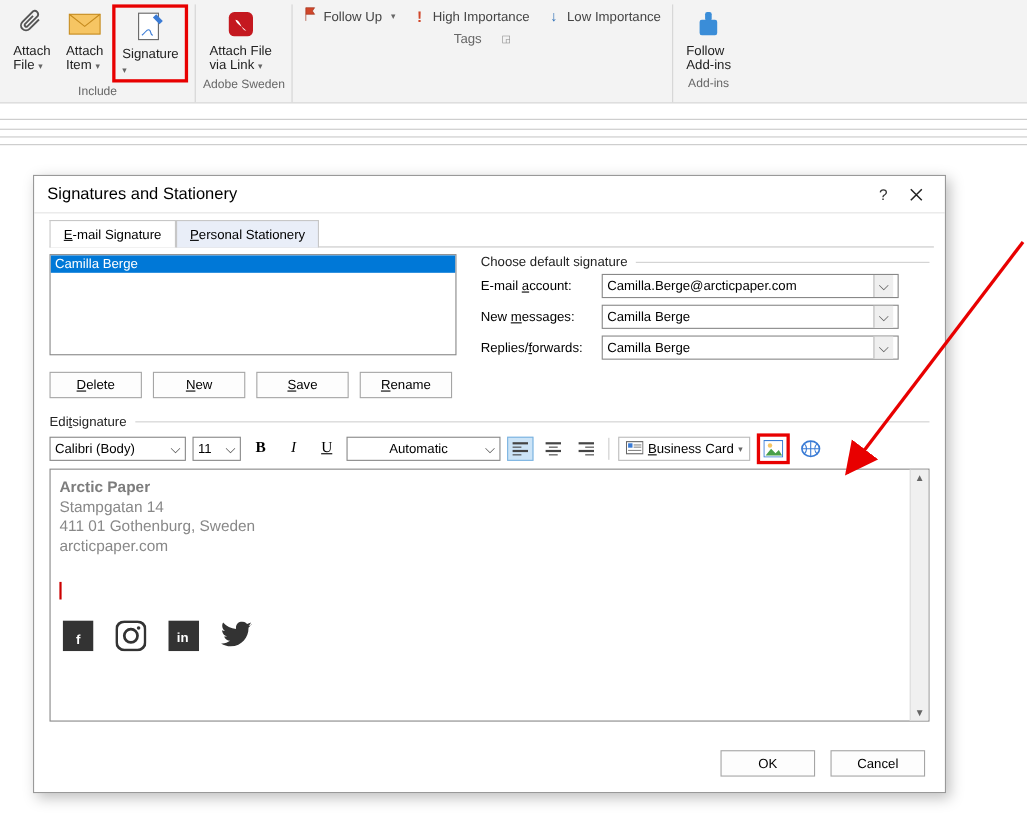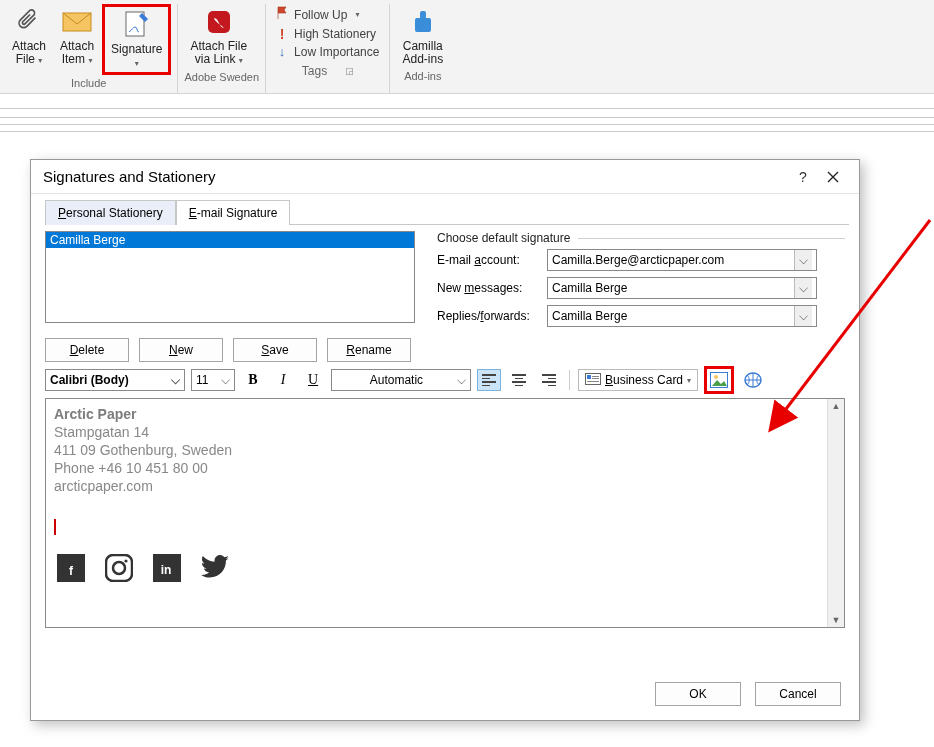--- a/index.html
+++ b/index.html
@@ -5,24 +5,24 @@
   * { box-sizing: border-box; font-family: "Segoe UI", Tahoma, sans-serif; font-size: 12px; }
   body { margin: 0; background: #fff; width: 934px; height: 747px; position: relative; }
 
   
   .ribbon { background: #f3f3f3; border-bottom: 1px solid #d4d4d4; padding: 4px 0 0 0; display: flex; }
   .ribbon-group { display: flex; flex-direction: column; align-items: stretch; border-right: 1px solid #d4d4d4; padding: 0 6px 2px 6px; }
   .ribbon-group-title { text-align: center; font-size: 11px; color: #666; padding: 2px 0; }
   .ribbon-buttons { display: flex; align-items: flex-start; gap: 2px; }
   .r-btn { display: flex; flex-direction: column; align-items: center; padding: 2px 6px; cursor: default; min-width: 44px; }
   .r-btn .ico { width: 32px; height: 32px; display: flex; align-items: center; justify-content: center; }
-  .r-btn .lbl { text-align: center; line-height: 13px; margin-top: 2px; color: #222; }
+  .r-btn .lbl { line-height: 13px; margin-top: 2px; color: #222; }
   .r-btn .caret { font-size: 8px; color: #666; }
   .highlight-red { border: 3px solid #e80000; }
-  .tags-list { display: flex; flex-direction: column; gap: 2px; padding: 2px 4px; }
+  .tags-list { display: flex; flex-direction: row; gap: 16px; padding: 2px 4px; }
   .tag-item { display: flex; align-items: center; gap: 6px; color: #444; line-height: 16px; }
   .tag-item .caret { font-size: 8px; color: #666; margin-left: 2px;}
   .group-launcher { font-size: 9px; color: #888; padding-left: 4px; }
 
   .hrule { height: 10px; border-top: 1px solid #c9c9c9; border-bottom: 1px solid #c9c9c9; margin: 14px 0 0 0; }
 
   
   .dialog { position: absolute; left: 30px; top: 159px; width: 830px; height: 562px; border: 1px solid #999; background: #fff; box-shadow: 4px 4px 12px rgba(0,0,0,0.25); display: flex; flex-direction: column; }
   .dlg-titlebar { display: flex; align-items: center; height: 34px; border-bottom: 1px solid #e3e3e3; padding: 0 8px 0 12px; }
   .dlg-title { flex: 1; font-size: 15px; }
@@ -52,21 +52,21 @@
 
   .defaults { flex:1; }
   .def-row { display:flex; align-items:center; margin-bottom: 6px; }
   .def-row label { width: 110px; }
   .def-row label .ul { text-decoration: underline; }
   .combo { flex:1; height: 22px; border:1px solid #888; background:#fff; display:flex; align-items:center; padding:0 4px; justify-content:space-between; max-width: 270px; }
   .combo .arr { width:18px; text-align:center; color:#555; border-left:1px solid #bbb; margin-left:4px; background:#efefef; line-height:20px; }
 
   .edit-label { margin-top: 14px; }
   .toolbar { display:flex; align-items:center; gap:6px; margin-top:4px; }
-  .font-combo { width:140px; height:22px; border:1px solid #888; display:flex; align-items:center; padding:0 4px; justify-content:space-between;font-weight:bold; }
+  .font-combo { width:124px; height:22px; border:1px solid #888; display:flex; align-items:center; padding:0 4px; justify-content:space-between; }
   .font-size { width:44px; height:22px; border:1px solid #888; display:flex; align-items:center; padding:0 4px; justify-content:space-between; }
   .tb-btn { width:24px; height:22px; border:1px solid transparent; display:flex; align-items:center; justify-content:center; font-family: "Times New Roman", serif; font-size:14px; }
   .tb-btn.bold { font-weight:bold; }
   .tb-btn.italic { font-style:italic; }
   .tb-btn.underline { text-decoration:underline; }
   .auto-combo { width:140px; height:22px; border:1px solid #888; display:flex; align-items:center; justify-content:center; padding:0 4px; }
   .align-btn { width:24px; height:22px; border:1px solid transparent; display:flex; flex-direction:column; justify-content:center; gap:2px; padding:4px; }
   .align-btn.active { background:#cce4f7; border-color:#7bb3e0; }
   .align-btn span { height:2px; background:#444; }
   .biz-card { height:22px; border:1px solid #bbb; display:flex; align-items:center; padding:0 6px; gap:4px; }
@@ -151,21 +151,21 @@
     <div class="tags-list">
       <div class="tag-item">
         <span><svg width="12" height="14">
               <path d="M2 1v12M2 1h8l-2 3 2 3H2" fill="#d0462a" stroke="#a0321c" stroke-width="0.6"></path>
             </svg></span>
         <span>Follow Up</span>
           <span class="caret">▾</span>
       </div>
       <div class="tag-item">
         <span style="color:#d0462a;font-weight:bold;font-size:14px;width:12px;text-align:center">!</span>
-        <span>High Stationery</span>
+        <span>High Importance</span>
       </div>
       <div class="tag-item">
         <span style="color:#2e6fb6;font-weight:bold;font-size:13px;width:12px;text-align:center">↓</span>
         <span>Low Importance</span>
       </div>
     </div>
     <div class="ribbon-group-title" style="display:flex;align-items:center;justify-content:center;gap:14px">
         <span>Tags</span>
         <span class="group-launcher">◲</span>
       </div>
@@ -173,21 +173,21 @@
 
   <div class="ribbon-group" style="border-right:none">
     <div class="ribbon-buttons">
       <div class="r-btn">
         <div class="ico">
           <svg width="28" height="28" viewBox="0 0 28 28">
               <rect x="6" y="10" width="16" height="14" rx="2" fill="#3a8dd8"></rect>
               <rect x="11" y="3" width="6" height="8" rx="2" fill="#3a8dd8"></rect>
             </svg>
         </div>
-        <div class="lbl" style="white-space:pre-line">Camilla
+        <div class="lbl" style="white-space:pre-line">Follow
 Add-ins</div>
       </div>
     </div>
     <div class="ribbon-group-title">Add-ins</div>
   </div>
 </div>
 
 <div class="hrule"></div>
 <div style="height:6px"></div>
 <div style="border-top:1px solid #c9c9c9;height:8px;border-bottom:1px solid #c9c9c9"></div>
@@ -197,22 +197,22 @@
     <div class="dlg-title">Signatures and Stationery</div>
     <div class="dlg-help">?</div>
     <div class="dlg-close">
       <svg viewBox="0 0 12 12">
           <path d="M1 1l10 10M11 1L1 11" stroke="#222" stroke-width="1.4"></path>
         </svg>
     </div>
   </div>
 
   <div class="tabstrip">
+    <div class="tab active"><span class="ul">E</span><span>-mail Signature</span></div>
     <div class="tab inactive"><span class="ul">P</span><span>ersonal Stationery</span></div>
-    <div class="tab active"><span class="ul">E</span><span>-mail Signature</span></div>
   </div>
 
   <div class="panel">
     <div class="row-top">
       <div class="fieldset">
         <div class="sig-list">
           <div class="sig-item">Camilla Berge</div>
         </div>
         <div class="btn-row">
           <div class="wbtn"><span class="ul">D</span>elete</div>
@@ -241,20 +241,21 @@
         <div class="def-row">
           <label>Replies/<span class="ul">f</span>orwards:</label>
           <div class="combo">
             <span>Camilla Berge</span>
               <span class="arr">⌵</span>
           </div>
         </div>
       </div>
     </div>
 
+    <div class="fs-label edit-label">Edi<span class="ul">t</span> signature</div>
 
     <div class="toolbar">
       <div class="font-combo">
           <span>Calibri (Body)</span>
           <span class="arr" style="color:#555">⌵</span>
         </div>
       <div class="font-size">
           <span>11</span>
           <span style="color:#555">⌵</span>
         </div>
@@ -307,22 +308,21 @@
             <ellipse cx="10" cy="9" rx="8" ry="7" fill="none" stroke="#3a7bd5" stroke-width="1.5"></ellipse>
             <path d="M2 9h16M10 2v14M4 4c3 3 3 7 0 10M16 4c-3 3-3 7 0 10" fill="none" stroke="#3a7bd5"></path>
           </svg>
       </div>
     </div>
 
     <div class="editor-wrap">
       <div class="editor">
         <div class="l bold">Arctic Paper</div>
         <div class="l">Stampgatan 14</div>
-        <div class="l">411 09 Gothenburg, Sweden</div>
-        <div class="l">Phone +46 10 451 80 00</div>
+        <div class="l">411 01 Gothenburg, Sweden</div>
         <div class="l">arcticpaper.com</div>
         <span class="cursor"></span>
         <div class="social-row">
           <div class="soc">
               <svg width="28" height="28">
                 <rect width="28" height="28" fill="#333"></rect>
                 <text x="14" y="21" text-anchor="middle" fill="#fff" font-size="20" font-weight="bold" font-family="Arial">f</text>
               </svg>
             </div>
           <div class="soc">

